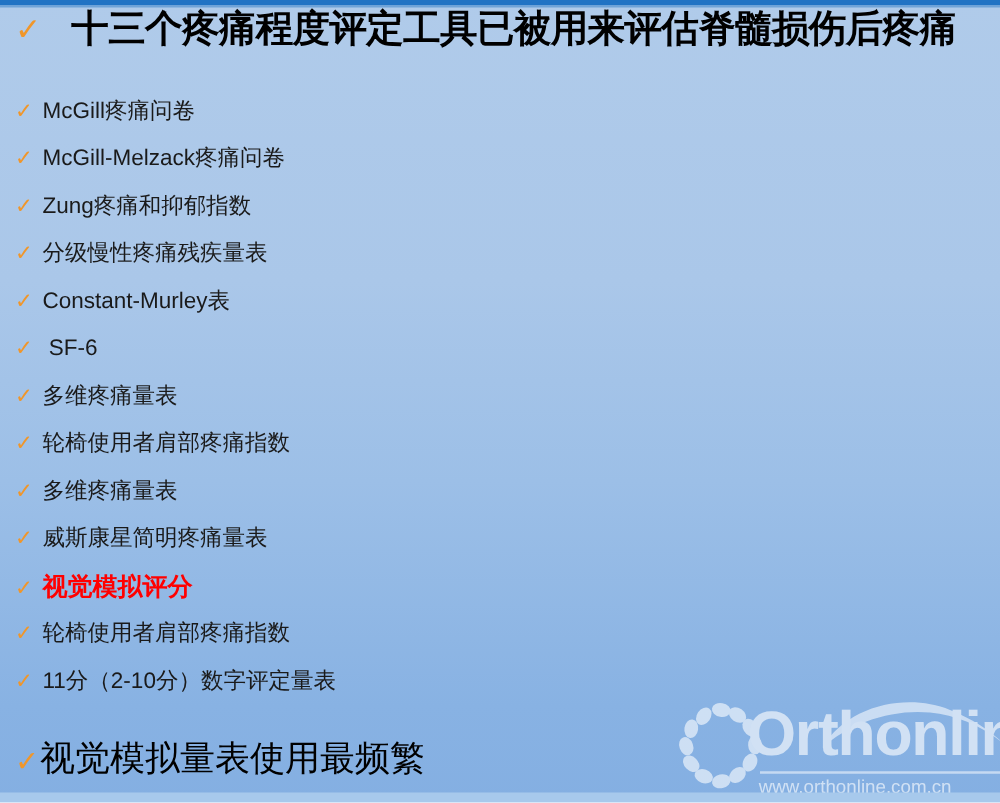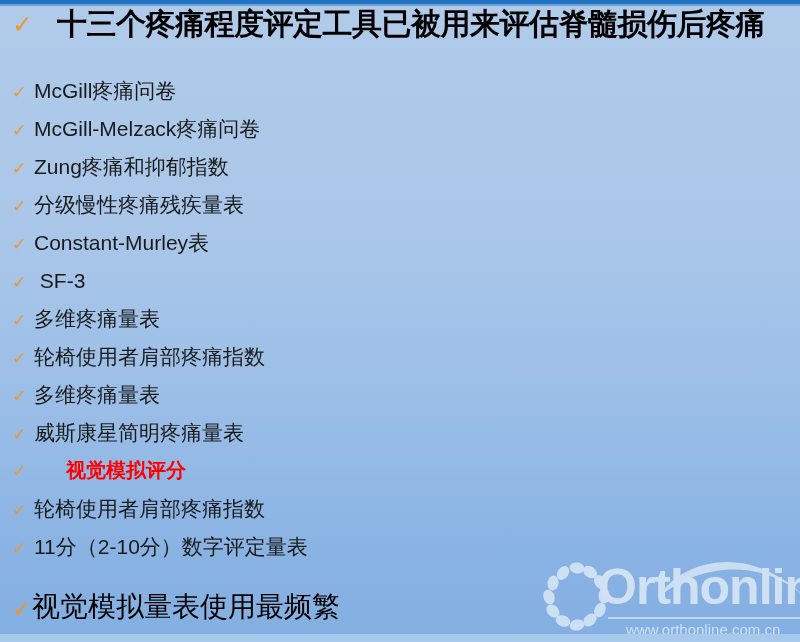--- a/index.html
+++ b/index.html
@@ -91,30 +91,29 @@
   .bullet-check {
     flex: 0 0 auto;
     width: 22px;
     color: #f0962a;
     font-size: 17px;
     line-height: 1;
     font-weight: 400;
   }
   .bullet-text {
     flex: 1 1 auto;
-    font-size: 21px;
+    font-size: 18px;
     color: #1a1a1a;
     line-height: 1.1;
     white-space: pre;
   }
   .bullet-item.highlight .bullet-text {
     color: #ff0000;
     font-weight: bold;
     font-size: 20px;
-    margin-left: 32px;
   }
 
   
   .conclusion-row {
     position: absolute;
     left: 12px;
     top: 592px;
     display: flex;
     align-items: flex-start;
     height: 42px;
@@ -152,21 +151,21 @@
     top: 6px;
     font-size: 50px;
     font-weight: bold;
     color: #ffffff;
     letter-spacing: -1px;
     line-height: 1;
     white-space: nowrap;
   }
   .wm-url {
     position: absolute;
-    left: 90px;
+    left: 71px;
     bottom: 2px;
     font-size: 15px;
     color: #ffffff;
     letter-spacing: 0px;
     white-space: nowrap;
   }
   .wm-url-rule {
     position: absolute;
     left: 72px;
     bottom: 21px;
@@ -219,21 +218,21 @@
       <div class="bullet-item">
         <span class="bullet-check">✓</span>
         <span class="bullet-text">分级慢性疼痛残疾量表</span>
       </div>
       <div class="bullet-item">
         <span class="bullet-check">✓</span>
         <span class="bullet-text">Constant-Murley表</span>
       </div>
       <div class="bullet-item">
         <span class="bullet-check">✓</span>
-        <span class="bullet-text"> SF-3</span>
+        <span class="bullet-text"> SF-6</span>
       </div>
       <div class="bullet-item">
         <span class="bullet-check">✓</span>
         <span class="bullet-text">多维疼痛量表</span>
       </div>
       <div class="bullet-item">
         <span class="bullet-check">✓</span>
         <span class="bullet-text">轮椅使用者肩部疼痛指数</span>
       </div>
       <div class="bullet-item">

